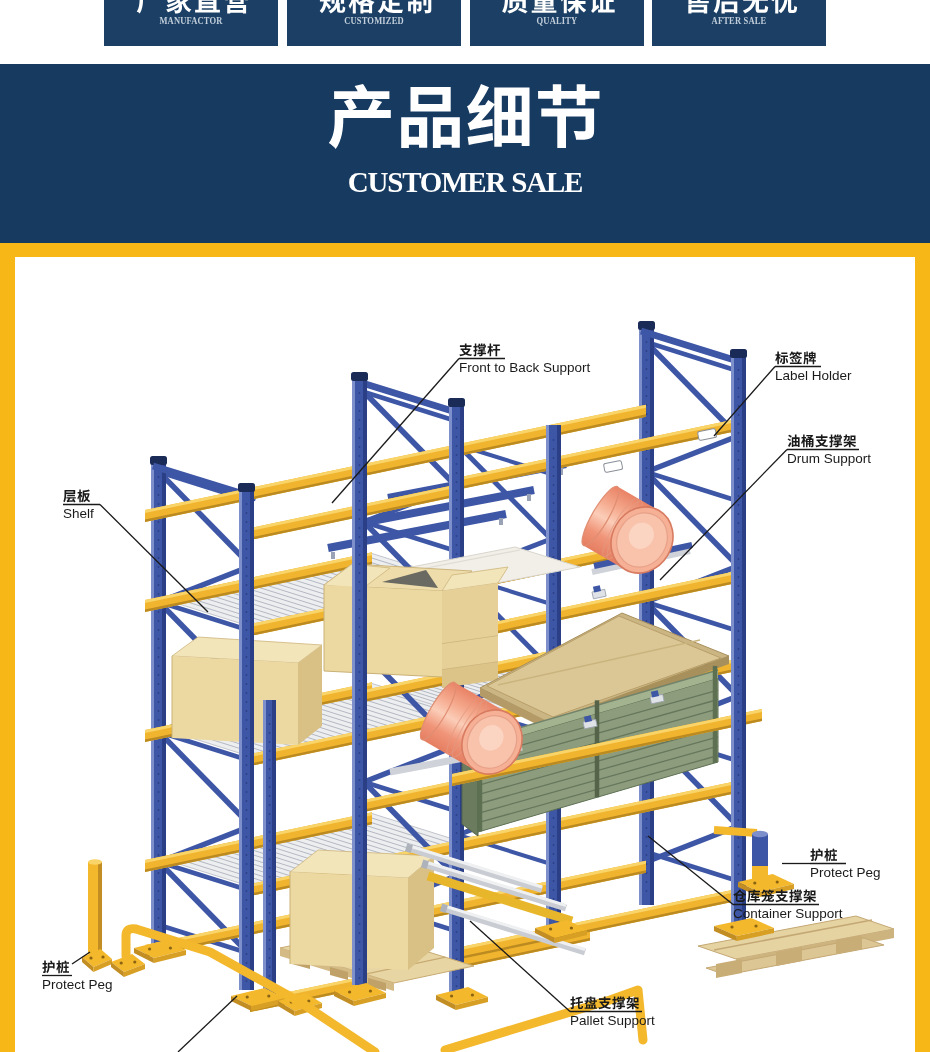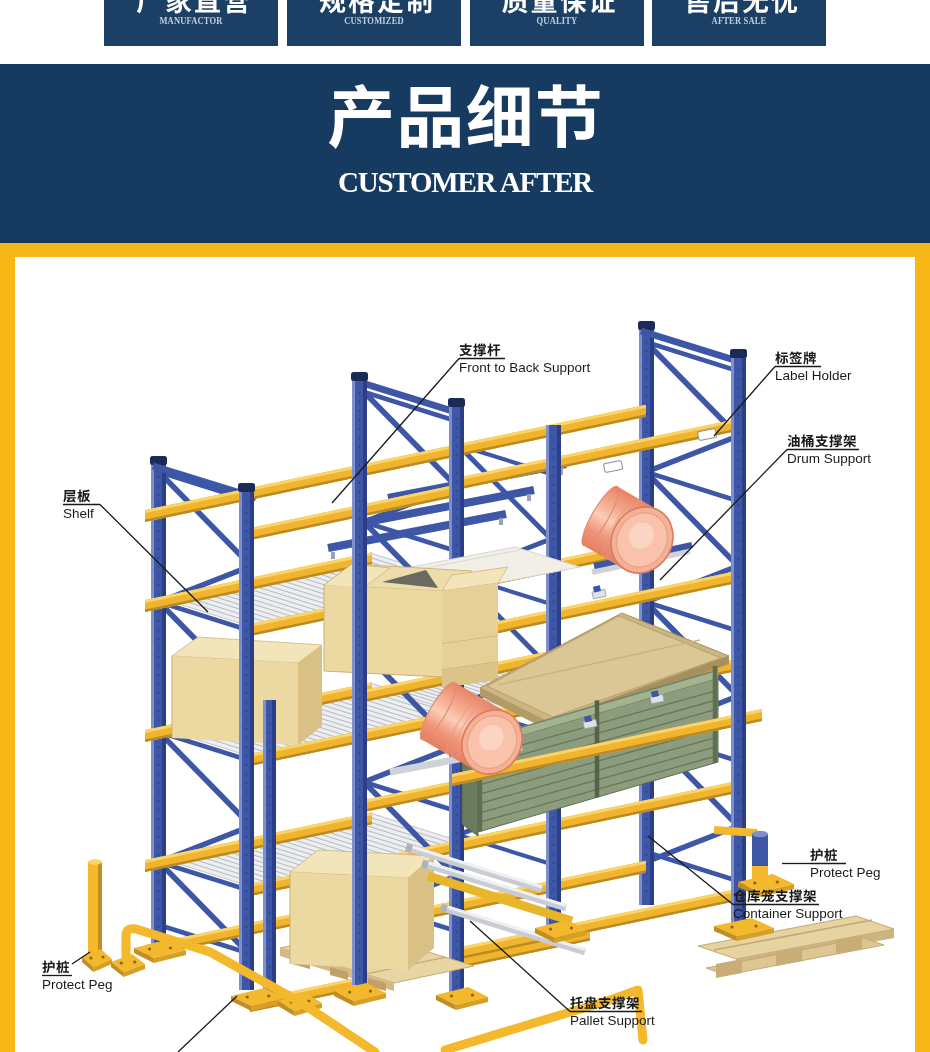--- a/index.html
+++ b/index.html
@@ -23,21 +23,21 @@
 <div class="topbox" style="left:287px">
     <div class="en">CUSTOMIZED</div>
   </div>
 <div class="topbox" style="left:470px">
     <div class="en">QUALITY</div>
   </div>
 <div class="topbox" style="left:652px">
     <div class="en">AFTER SALE</div>
   </div>
 <div class="banner">
-    <div class="en">CUSTOMER AFTER</div>
+    <div class="en">CUSTOMER SALE</div>
   </div>
 <svg style="position:absolute;top:0;left:0" width="930" height="260" viewBox="0 0 930 260">
     <path d="M139.6 -10.4V-2.1C139.6 2.0 139.5 7.7 136.8 11.5C137.6 11.9 139.2 12.8 139.8 13.4C142.7 9.2 143.1 2.5 143.1 -2.1V-7.0H161.5V-10.4Z M176.0 -11.2C176.2 -10.8 176.5 -10.3 176.7 -9.8H166.9V-3.6H170.0V-6.8H187.0V-3.6H190.3V-9.8H180.6C180.3 -10.6 179.9 -11.5 179.4 -12.2ZM185.9 -2.2C184.6 -0.9 182.6 0.7 180.8 1.9C180.2 0.7 179.4 -0.4 178.4 -1.4C179.0 -1.8 179.6 -2.2 180.0 -2.6H186.1V-5.4H170.9V-2.6H175.6C173.1 -1.3 169.9 -0.3 166.8 0.4C167.3 1.0 168.2 2.3 168.5 2.9C171.0 2.2 173.6 1.3 176.0 0.1C176.3 0.3 176.5 0.6 176.7 0.9C174.4 2.5 170.0 4.2 166.6 4.9C167.2 5.6 167.8 6.7 168.2 7.4C171.3 6.5 175.3 4.7 178.0 3.0C178.1 3.3 178.3 3.7 178.4 4.0C175.7 6.3 170.5 8.6 166.2 9.6C166.8 10.3 167.5 11.5 167.9 12.3C171.5 11.2 175.7 9.2 178.9 7.1C178.9 8.3 178.5 9.4 178.1 9.8C177.7 10.4 177.2 10.4 176.6 10.4C176.0 10.4 175.1 10.4 174.1 10.3C174.7 11.2 175.0 12.5 175.0 13.4C175.8 13.4 176.6 13.4 177.2 13.4C178.6 13.4 179.5 13.1 180.4 12.1C181.8 10.9 182.5 7.8 181.7 4.6L182.6 4.1C183.9 7.8 186.1 10.7 189.3 12.2C189.8 11.4 190.7 10.2 191.4 9.6C188.3 8.4 186.2 5.6 185.1 2.5C186.3 1.7 187.5 0.8 188.6 -0.1Z M198.6 -5.8V9.7H195.1V12.6H219.9V9.7H216.5V-5.8H208.2L208.5 -7.1H219.2V-10.0H209.0L209.3 -11.7L205.7 -12.0L205.6 -10.0H195.8V-7.1H205.2L205.0 -5.8ZM201.8 0.7H213.2V2.0H201.8ZM201.8 -1.7V-3.1H213.2V-1.7ZM201.8 4.4H213.2V5.8H201.8ZM201.8 9.7V8.2H213.2V9.7Z M232.5 0.3H240.5V1.9H232.5ZM229.5 -1.8V4.1H243.7V-1.8ZM225.1 -5.3V0.3H228.0V-2.9H245.0V0.3H248.1V-5.3ZM227.2 5.1V13.5H230.3V12.7H242.9V13.4H246.1V5.1ZM230.3 10.1V7.9H242.9V10.1ZM239.8 -11.9V-10.1H233.0V-11.9H229.9V-10.1H224.5V-7.2H229.9V-5.9H233.0V-7.2H239.8V-5.9H243.1V-7.2H248.5V-10.1H243.1V-11.9Z" fill="#ffffff"></path>
 <path d="M331.5 -10.7V3.7H334.6V-7.9H340.8V3.7H344.1V-10.7ZM324.0 -11.7V-7.8H320.5V-4.8H324.0V-3.1L323.9 -1.5H319.9V1.6H323.8C323.4 4.9 322.4 8.5 319.7 10.9C320.4 11.4 321.5 12.5 322.0 13.2C324.2 11.0 325.5 8.2 326.2 5.4C327.2 6.7 328.3 8.3 328.9 9.4L331.1 7.0C330.5 6.2 327.8 3.1 326.8 2.0L326.8 1.6H330.6V-1.5H327.0L327.0 -3.1V-4.8H330.3V-7.8H327.0V-11.7ZM336.3 -6.3V-2.0C336.3 2.1 335.5 7.5 328.6 11.1C329.2 11.5 330.2 12.8 330.6 13.4C333.7 11.8 335.7 9.7 337.0 7.4V9.8C337.0 12.2 337.8 12.8 340.0 12.8H341.8C344.5 12.8 345.0 11.6 345.3 7.5C344.5 7.3 343.5 6.8 342.8 6.3C342.7 9.6 342.5 10.4 341.8 10.4H340.6C340.1 10.4 339.8 10.1 339.8 9.5V2.8H338.7C339.1 1.1 339.2 -0.5 339.2 -2.0V-6.3Z M364.0 -6.3H368.5C367.9 -5.1 367.1 -4.0 366.2 -3.0C365.3 -4.0 364.5 -5.1 363.9 -6.1ZM352.8 -11.9V-6.4H349.2V-3.4H352.5C351.7 -0.1 350.2 3.6 348.6 5.7C349.1 6.5 349.8 7.8 350.1 8.7C351.1 7.3 352.0 5.3 352.8 3.1V13.4H355.8V0.9C356.4 1.8 357.0 2.8 357.3 3.5L357.6 3.2C358.1 3.8 358.7 4.7 359.0 5.3L360.4 4.7V13.4H363.4V12.5H369.0V13.3H372.1V4.5L372.6 4.7C373.0 3.9 373.9 2.6 374.6 2.0C372.2 1.3 370.2 0.3 368.5 -1.0C370.2 -3.0 371.7 -5.4 372.6 -8.3L370.5 -9.2L370.0 -9.1H365.6C366.0 -9.8 366.3 -10.4 366.5 -11.1L363.4 -12.0C362.5 -9.3 360.8 -6.8 358.9 -4.9V-6.4H355.8V-11.9ZM363.4 9.7V6.0H369.0V9.7ZM363.2 3.3C364.3 2.6 365.3 1.9 366.3 1.1C367.3 1.9 368.3 2.6 369.5 3.3ZM362.1 -3.7C362.7 -2.8 363.3 -1.9 364.1 -1.0C362.4 0.4 360.3 1.6 358.2 2.3L359.1 1.1C358.6 0.5 356.6 -2.0 355.8 -2.7V-3.4H358.2C358.9 -2.8 359.7 -2.1 360.1 -1.6C360.7 -2.2 361.4 -2.9 362.1 -3.7Z M382.5 0.7C382.0 5.4 380.6 9.1 377.7 11.3C378.4 11.8 379.8 12.9 380.3 13.5C381.9 12.1 383.1 10.4 383.9 8.2C386.4 12.2 390.1 13.0 395.2 13.0H402.0C402.1 12.1 402.6 10.5 403.1 9.7C401.3 9.8 396.8 9.8 395.4 9.8C394.2 9.8 393.2 9.7 392.2 9.6V5.7H399.6V2.7H392.2V-0.6H398.0V-3.6H383.0V-0.6H388.8V8.6C387.2 7.8 386.0 6.5 385.2 4.4C385.4 3.3 385.6 2.2 385.7 1.0ZM388.0 -11.3C388.4 -10.6 388.7 -9.8 389.0 -9.1H378.9V-2.3H382.1V-6.0H398.8V-2.3H402.1V-9.1H392.7C392.4 -10.1 391.8 -11.3 391.3 -12.2Z M423.4 -9.7V5.6H426.4V-9.7ZM428.2 -11.5V9.6C428.2 10.0 428.1 10.1 427.6 10.2C427.2 10.2 425.8 10.2 424.4 10.1C424.8 11.1 425.2 12.5 425.3 13.4C427.4 13.4 429.0 13.3 430.0 12.8C431.0 12.2 431.3 11.3 431.3 9.6V-11.5ZM409.1 -11.4C408.6 -8.9 407.7 -6.1 406.6 -4.4C407.2 -4.2 408.3 -3.7 409.0 -3.4H407.0V-0.4H413.2V1.5H408.1V11.2H410.9V4.4H413.2V13.4H416.2V4.4H418.6V8.4C418.6 8.6 418.5 8.7 418.3 8.7C418.0 8.7 417.3 8.7 416.6 8.7C416.9 9.4 417.3 10.6 417.4 11.4C418.7 11.4 419.8 11.4 420.6 10.9C421.3 10.4 421.5 9.7 421.5 8.4V1.5H416.2V-0.4H422.1V-3.4H416.2V-5.4H421.1V-8.3H416.2V-11.8H413.2V-8.3H411.4C411.7 -9.1 411.9 -10.0 412.0 -10.8ZM413.2 -3.4H409.5C409.8 -4.0 410.1 -4.7 410.4 -5.4H413.2Z" fill="#ffffff"></path>
 <path d="M517.8 9.9C520.3 10.8 523.5 12.3 525.3 13.4L527.6 11.2C525.7 10.3 522.5 8.9 520.0 8.0ZM515.9 2.4V4.4C515.9 6.2 515.4 9.0 507.1 10.9C507.9 11.6 508.9 12.7 509.4 13.4C518.1 10.9 519.3 7.2 519.3 4.5V2.4ZM509.4 -1.5V8.0H512.7V1.5H522.3V8.2H525.8V-1.5H518.3L518.6 -3.4H527.4V-6.3H518.9L519.0 -8.4C521.5 -8.7 523.8 -9.1 525.8 -9.5L523.3 -12.1C518.9 -11.1 511.4 -10.4 504.9 -10.2V-2.5C504.9 1.6 504.7 7.5 502.1 11.5C502.9 11.8 504.3 12.6 505.0 13.1C507.7 8.8 508.1 2.0 508.1 -2.5V-3.4H515.4L515.2 -1.5ZM515.5 -6.3H508.1V-7.5C510.5 -7.6 513.1 -7.8 515.6 -8.0Z M538.3 -7.0H549.5V-6.1H538.3ZM538.3 -9.5H549.5V-8.5H538.3ZM535.2 -11.1V-4.4H552.8V-11.1ZM531.7 -3.6V-1.3H556.3V-3.6ZM537.7 3.8H542.4V4.7H537.7ZM545.5 3.8H550.3V4.7H545.5ZM537.7 1.2H542.4V2.2H537.7ZM545.5 1.2H550.3V2.2H545.5ZM531.7 10.4V12.8H556.4V10.4H545.5V9.4H554.0V7.4H545.5V6.5H553.5V-0.5H534.7V6.5H542.4V7.4H534.1V9.4H542.4V10.4Z M573.0 -7.9H580.9V-4.3H573.0ZM569.9 -10.8V-1.4H575.2V1.0H568.1V3.9H573.6C572.0 6.3 569.6 8.5 567.1 9.8C567.9 10.4 568.9 11.6 569.4 12.4C571.5 11.0 573.6 8.9 575.2 6.5V13.4H578.5V6.4C580.0 8.8 582.0 11.0 584.0 12.4C584.5 11.6 585.6 10.5 586.3 9.9C584.0 8.5 581.6 6.3 580.1 3.9H585.5V1.0H578.5V-1.4H584.2V-10.8ZM566.4 -11.9C565.0 -8.0 562.5 -4.2 560.0 -1.7C560.6 -1.0 561.4 0.8 561.7 1.6C562.4 0.9 563.1 0.1 563.8 -0.8V13.3H566.8V-5.6C567.8 -7.3 568.7 -9.1 569.4 -10.9Z M590.7 -9.5C592.2 -8.2 594.1 -6.4 595.0 -5.2L597.2 -7.4C596.2 -8.6 594.3 -10.3 592.8 -11.5ZM598.1 9.4V12.4H614.7V9.4H609.2V1.9H613.7V-1.2H609.2V-7.2H614.1V-10.2H598.8V-7.2H605.9V9.4H603.3V-2.9H600.1V9.4ZM589.6 -3.6V-0.5H592.8V7.3C592.8 8.9 591.7 10.2 591.1 10.9C591.6 11.3 592.7 12.3 593.0 12.9C593.5 12.3 594.4 11.5 599.4 7.2C598.9 6.6 598.4 5.3 598.1 4.4L595.9 6.2V-3.6Z" fill="#ffffff"></path>
 <path d="M690.6 -12.1C689.3 -9.0 686.9 -5.9 684.5 -4.0C685.2 -3.4 686.3 -2.1 686.7 -1.5C687.3 -2.0 687.8 -2.6 688.4 -3.2V4.2H691.6V3.3H708.8V1.0H700.4V-0.4H706.8V-2.5H700.4V-3.7H706.7V-5.7H700.4V-7.0H708.1V-9.2H700.6C700.3 -10.1 699.8 -11.2 699.3 -12.0L696.3 -11.1C696.6 -10.5 696.9 -9.9 697.1 -9.2H692.7C693.0 -9.8 693.3 -10.5 693.6 -11.1ZM688.3 4.8V13.5H691.5V12.4H703.8V13.5H707.2V4.8ZM691.5 9.8V7.3H703.8V9.8ZM697.3 -3.7V-2.5H691.6V-3.7ZM697.3 -5.7H691.6V-7.0H697.3ZM697.3 -0.4V1.0H691.6V-0.4Z M716.7 -9.7V-2.2C716.7 1.8 716.5 7.4 713.6 11.3C714.3 11.7 715.7 12.8 716.3 13.5C719.4 9.5 720.0 3.1 720.1 -1.4H739.1V-4.5H720.1V-7.0C726.1 -7.3 732.5 -8.0 737.4 -9.2L734.8 -11.9C730.4 -10.7 723.2 -10.0 716.7 -9.7ZM721.5 1.6V13.4H724.8V12.2H733.9V13.3H737.3V1.6ZM724.8 9.2V4.6H733.9V9.2Z M744.9 -10.2V-7.1H753.3C753.3 -5.6 753.2 -4.0 753.0 -2.5H743.2V0.7H752.4C751.3 4.8 748.8 8.4 742.8 10.7C743.6 11.4 744.5 12.5 745.0 13.4C751.5 10.7 754.3 6.3 755.6 1.5V8.4C755.6 11.7 756.5 12.8 759.9 12.8C760.6 12.8 763.2 12.8 763.9 12.8C766.9 12.8 767.8 11.5 768.2 6.9C767.3 6.7 765.8 6.1 765.1 5.5C764.9 9.0 764.8 9.6 763.7 9.6C763.0 9.6 760.9 9.6 760.4 9.6C759.2 9.6 759.0 9.4 759.0 8.4V0.7H767.9V-2.5H756.3C756.5 -4.0 756.6 -5.6 756.7 -7.1H766.4V-10.2Z M788.0 -1.0V8.9C788.0 11.9 788.6 13.0 791.3 13.0C791.8 13.0 793.2 13.0 793.7 13.0C796.1 13.0 796.9 11.6 797.1 7.1C796.3 6.9 794.9 6.3 794.2 5.8C794.2 9.4 794.0 9.9 793.4 9.9C793.1 9.9 792.1 9.9 791.8 9.9C791.2 9.9 791.2 9.8 791.2 8.9V-1.0ZM772.8 -6.6C772.6 -4.4 772.1 -1.3 771.5 0.5L773.9 1.3C774.5 -0.7 775.0 -3.9 775.1 -6.3ZM775.2 -11.9V13.4H778.3V-4.8C778.8 -3.5 779.2 -2.0 779.5 -1.1L781.8 -2.1L781.6 -2.7H784.7C784.2 2.7 782.7 7.7 778.5 10.9C779.5 11.5 780.5 12.5 781.0 13.3C785.7 9.4 787.3 3.5 787.8 -2.7H796.7V-5.7H788.1C788.1 -7.8 788.2 -9.8 788.2 -11.7H785.0C785.0 -9.8 785.0 -7.7 784.9 -5.7H781.3V-3.7C780.9 -4.9 780.3 -6.3 779.9 -7.4L778.3 -6.8V-11.9ZM789.8 -9.9C791.0 -8.6 792.6 -6.8 793.2 -5.7L795.6 -7.5C794.9 -8.7 793.3 -10.3 792.1 -11.5Z" fill="#ffffff"></path>
 <path d="M354.6 86.0C355.7 87.5 356.8 89.4 357.7 91.3H334.1V99.0H349.8L343.9 101.5C345.7 104.1 347.7 107.3 348.8 109.9H334.7V119.4C334.7 126.3 334.2 136.1 328.8 143.1C330.7 144.1 334.3 147.3 335.7 148.9C342.0 140.8 343.3 128.1 343.3 119.5V117.9H390.8V109.9H376.4L382.1 101.9L372.9 99.1C371.8 102.4 369.8 106.8 367.9 109.9H352.2L356.8 107.8C355.8 105.3 353.6 101.7 351.5 99.0H389.4V91.3H367.3C366.4 89.1 364.7 86.1 363.0 83.9Z M418.4 94.7H442.4V103.9H418.4ZM410.5 86.9V111.6H450.7V86.9ZM401.2 117.3V148.1H408.9V144.7H419.0V147.7H427.2V117.3ZM408.9 136.8V125.1H419.0V136.8ZM432.9 117.3V148.1H440.7V144.7H451.7V147.8H459.8V117.3ZM440.7 136.8V125.1H451.7V136.8Z M467.6 137.0 468.8 144.9C475.7 143.6 484.6 142.0 493.1 140.3L492.6 133.1C483.6 134.6 474.0 136.2 467.6 137.0ZM494.3 87.5V104.0L488.2 99.9C487.2 101.6 486.1 103.4 485.0 105.0L477.9 105.6C482.0 100.2 486.0 93.6 489.0 87.3L481.0 83.9C478.1 91.8 473.1 100.0 471.4 102.2C469.8 104.4 468.6 105.8 467.0 106.2C468.0 108.3 469.3 112.2 469.7 113.8C470.9 113.3 472.7 112.9 479.7 112.1C477.0 115.5 474.6 118.1 473.4 119.2C471.0 121.5 469.4 122.8 467.6 123.2C468.5 125.2 469.7 128.9 470.1 130.4C472.0 129.5 474.8 128.7 492.8 125.8C492.6 124.1 492.4 121.0 492.5 118.9L481.5 120.4C486.1 115.8 490.6 110.5 494.3 105.1V146.8H501.8V143.0H521.7V146.1H529.5V87.5ZM508.0 135.4H501.8V119.7H508.0ZM515.4 135.4V119.7H521.7V135.4ZM508.0 112.1H501.8V95.7H508.0ZM515.4 112.1V95.7H521.7V112.1Z M541.3 108.5V116.4H557.3V147.9H566.0V116.4H585.5V130.0C585.5 131.0 585.1 131.2 583.8 131.3C582.5 131.3 577.6 131.3 573.7 131.1C574.8 133.5 575.8 137.2 576.1 139.7C582.4 139.7 586.9 139.7 590.0 138.4C593.3 137.1 594.1 134.6 594.1 130.2V108.5ZM576.7 84.2V90.9H561.2V84.2H552.8V90.9H538.1V98.8H552.8V105.3H561.2V98.8H576.7V105.3H585.3V98.8H599.5V90.9H585.3V84.2Z" fill="#ffffff"></path>
   </svg>
 <div class="frame"></div>
 <div class="inner"></div>

